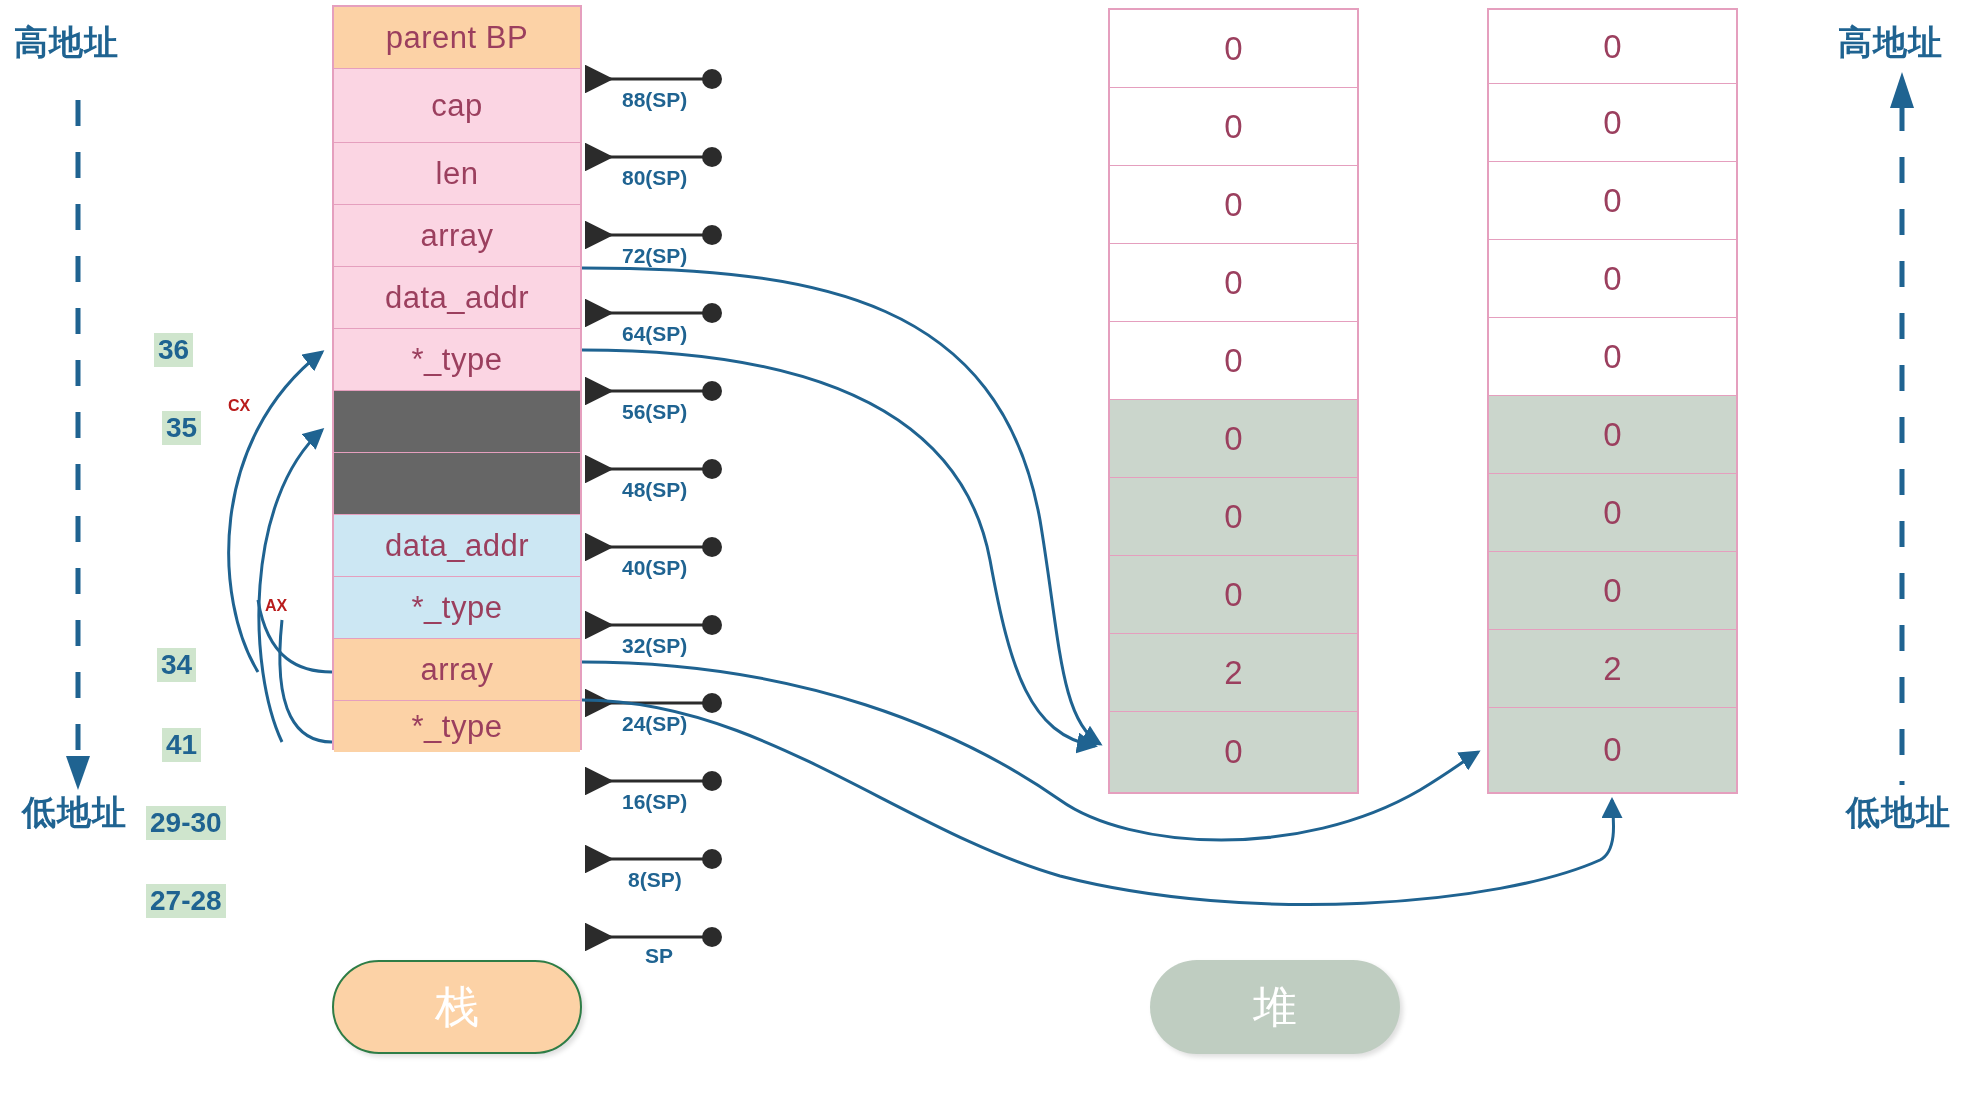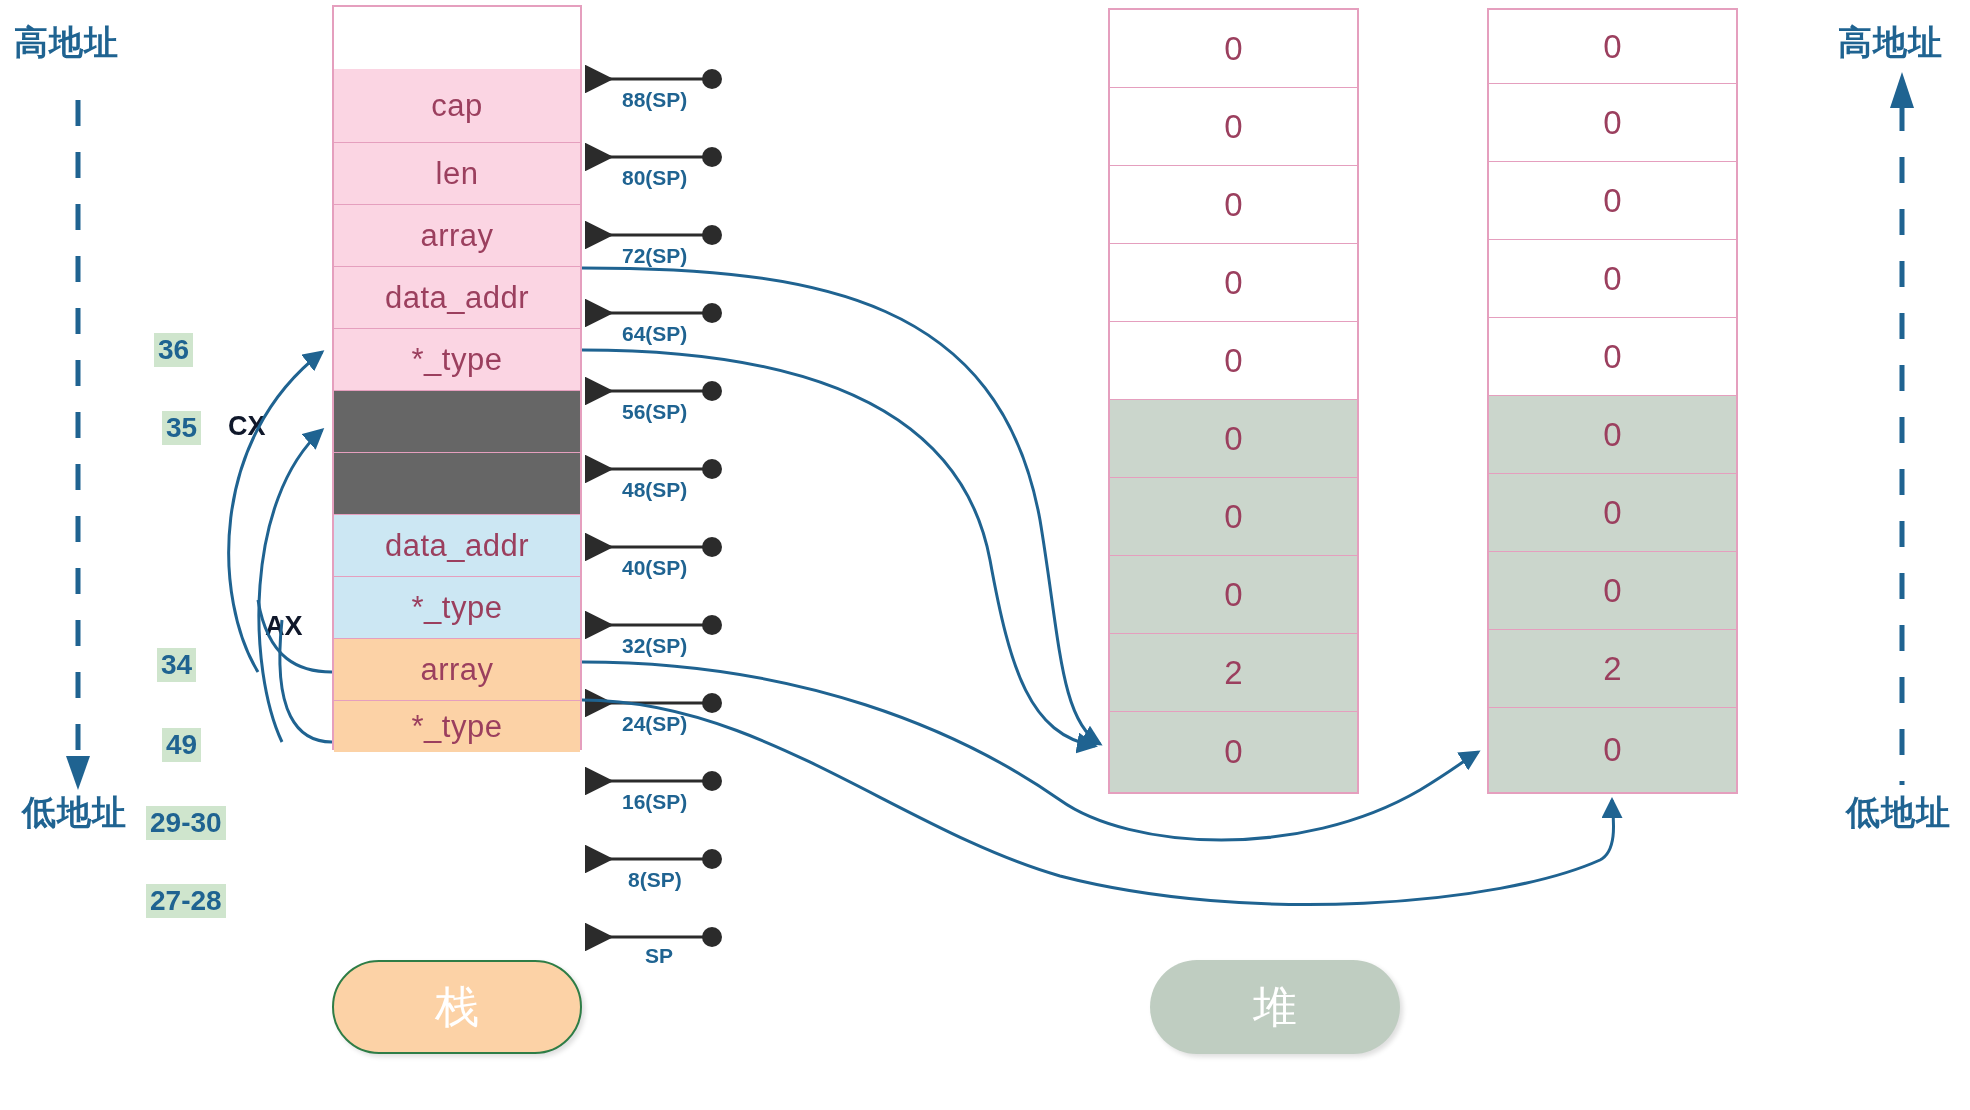--- a/index.html
+++ b/index.html
@@ -122,49 +122,49 @@
   svg.overlay {
     position: absolute;
     left: 0; top: 0;
     width: 1970px;
     height: 1110px;
     pointer-events: none;
   }
   
   .reg-label {
     position: absolute;
-    color: #0f172a;
-    font-size: 27px;
+    color: #b91c1c;
+    font-size: 16px;
     font-weight: 600;
     white-space: nowrap;
-    margin-top: 14px;
   }
 </style>
 </head>
 <body>
 
 <div id="canvas">
 
   <div class="addr-label" style="left:14px; top:20px;">高地址</div>
   <div class="addr-label" style="left:22px; top:790px;">低地址</div>
 
   <div class="addr-label" style="left:1838px; top:20px;">高地址</div>
   <div class="addr-label" style="left:1846px; top:790px;">低地址</div>
 
   <div class="lineno" style="left:154px; top:333px;">36</div>
   <div class="lineno" style="left:162px; top:411px;">35</div>
   <div class="lineno" style="left:157px; top:648px;">34</div>
-  <div class="lineno" style="left:162px; top:728px;">49</div>
+  <div class="lineno" style="left:162px; top:728px;">41</div>
   <div class="lineno" style="left:146px; top:806px;">29-30</div>
   <div class="lineno" style="left:146px; top:884px;">27-28</div>
 
   <div class="reg-label" style="left:228px; top:397px;">CX</div>
   <div class="reg-label" style="left:265px; top:597px;">AX</div>
 
   <div id="stack-frame">
+    <div class="cell c-orange" style="top:0px;   height:62px;">parent BP</div>
     <div class="cell c-pink" style="top:136px; height:62px;">len</div>
     <div class="cell c-pink" style="top:62px;  height:74px;">cap</div>
     <div class="cell c-pink" style="top:198px; height:62px;">array</div>
     <div class="cell c-pink" style="top:260px; height:62px;">data_addr</div>
     <div class="cell c-pink" style="top:322px; height:62px;">*_type</div>
     <div class="cell c-dark" style="top:384px; height:62px;"></div>
     <div class="cell c-dark" style="top:446px; height:62px;"></div>
     <div class="cell c-blue" style="top:508px; height:62px;">data_addr</div>
     <div class="cell c-blue" style="top:570px; height:62px;">*_type</div>
     <div class="cell c-orange" style="top:632px; height:62px;">array</div>

